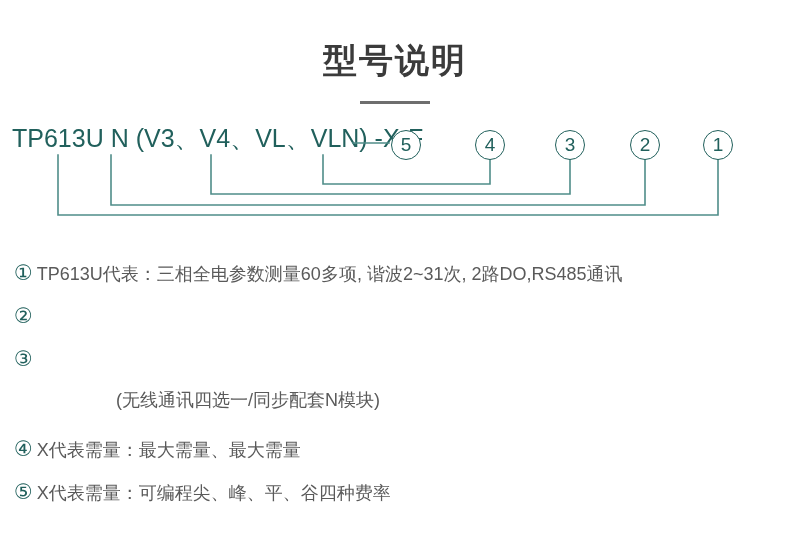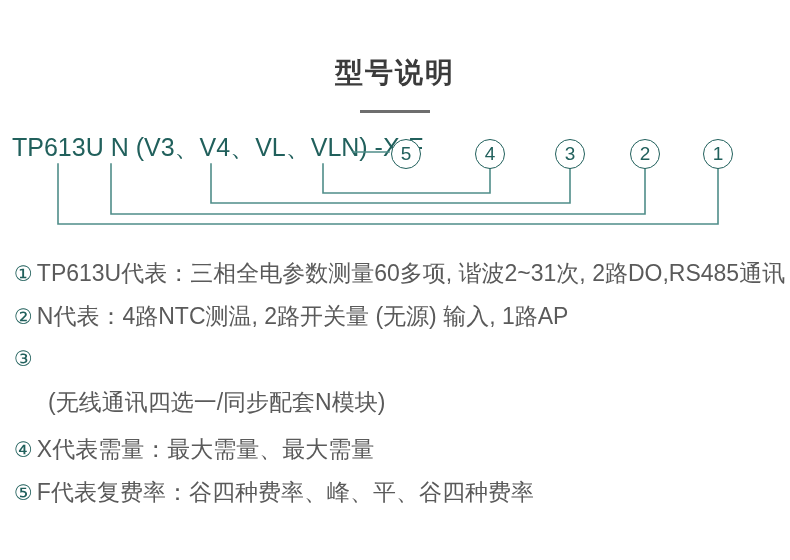--- a/index.html
+++ b/index.html
@@ -15,26 +15,26 @@
     position: relative;
   }
 
   
   .title-block {
     width: 100%;
     text-align: center;
     padding-top: 40px;
   }
   .page-title {
-    font-size: 28px;
+    font-size: 34px;
     font-weight: bold;
     color: #3b3b3b;
     letter-spacing: 2px;
     line-height: 1.2;
-    margin: 16px;
+    margin: 0;
   }
   .title-rule {
     width: 70px;
     height: 3px;
     background: #6e6e6e;
     margin: 20px auto 0 auto;
   }
 
   
   .diagram {
@@ -89,28 +89,29 @@
   }
   .legend-marker {
     color: #21605c;
     font-size: 21px;
     line-height: 1;
     flex: 0 0 auto;
     margin-right: 4px;
   }
   .legend-text {
     color: #5a5a5a;
-    font-size: 23px;
+    font-size: 18px;
     line-height: 1;
     white-space: nowrap;
     flex: 0 0 auto;
   }
   .legend-row.continuation {
-    padding-left: 48px;
+    padding-left: 76px;
     height: 47px;
+    margin-left: 40px;
   }
 </style>
 </head>
 <body>
 
 <div class="title-block">
   <div class="page-title">型号说明</div>
   <div class="title-rule"></div>
 </div>
 
@@ -152,34 +153,33 @@
 
 <div class="legend">
 
   <div class="legend-row">
     <span class="legend-marker">①</span>
     <span class="legend-text">TP613U代表：三相全电参数测量60多项, 谐波2~31次, 2路DO,RS485通讯</span>
   </div>
 
   <div class="legend-row">
     <span class="legend-marker">②</span>
-    <span class="legend-text">N代表：4路NTC测温, 2路开关量 (无源) 输入, 1路AP</span>
   </div>
 
   <div class="legend-row">
     <span class="legend-marker">③</span>
   </div>
 
   <div class="legend-row continuation">
     <span class="legend-text">(无线通讯四选一/同步配套N模块)</span>
   </div>
 
   <div class="legend-row">
     <span class="legend-marker">④</span>
     <span class="legend-text">X代表需量：最大需量、最大需量</span>
   </div>
 
   <div class="legend-row">
     <span class="legend-marker">⑤</span>
-    <span class="legend-text">F代表复费率：谷四种费率、峰、平、谷四种费率</span>
+    <span class="legend-text">X代表需量：可编程尖、峰、平、谷四种费率</span>
   </div>
 
 </div>
 
 </body></html>

